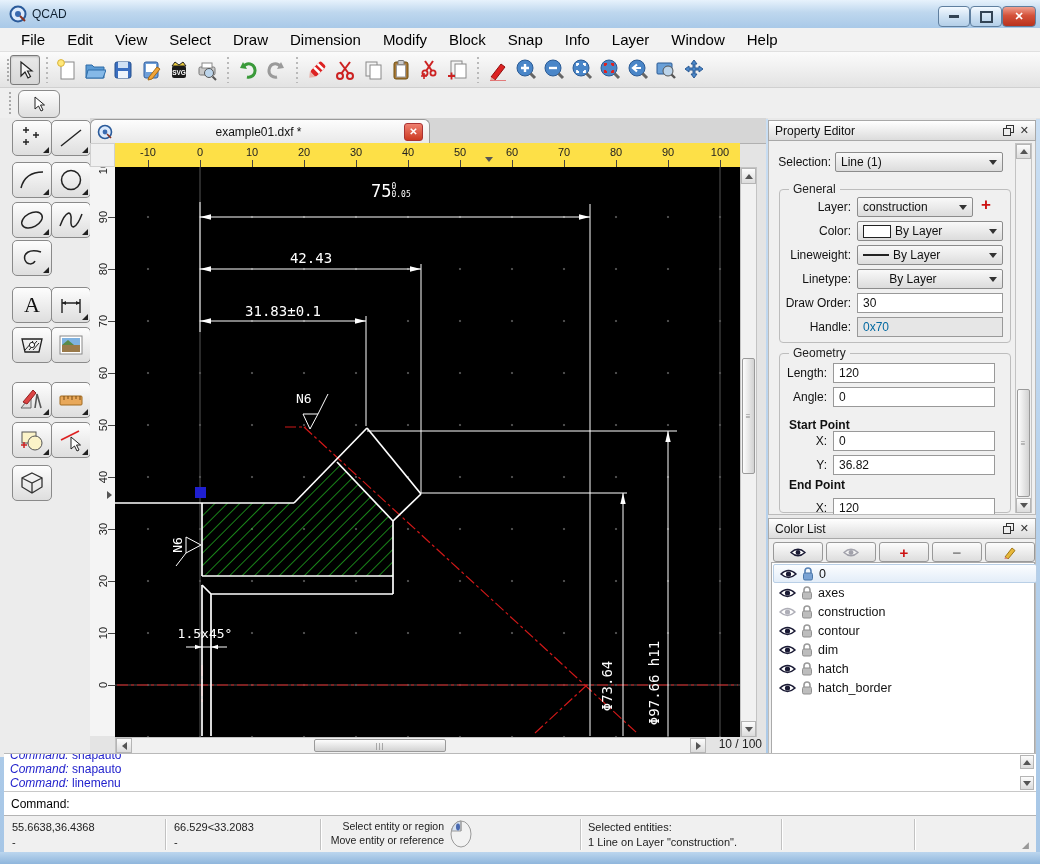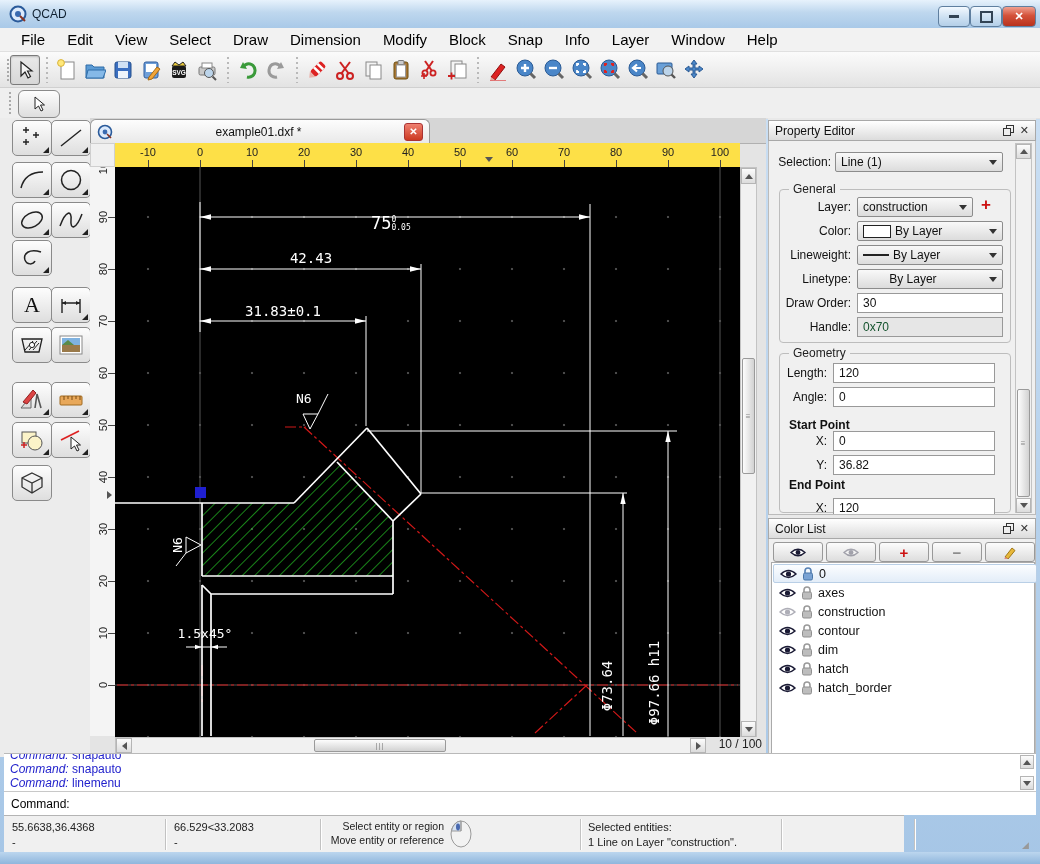--- a/index.html
+++ b/index.html
@@ -69,42 +69,42 @@
   .panel-title{position:absolute;height:21px;background:linear-gradient(#ffffff,#dcdcdc);border:1px solid #a8a8a8;
      box-sizing:border-box;display:flex;align-items:center;padding:0 6px;font-size:12px;}
   .pt-btn{margin-left:6px;color:#333;font-size:11px;display:flex;align-items:center;}
   .panel-body{position:absolute;background:#f0f0f0;border:1px solid #bbb;border-top:none;box-sizing:border-box;}
   .pe-label{position:absolute;font-size:12px;color:#111;text-align:right;}
   .combo{position:absolute;height:20px;border:1px solid #8c8c8c;border-radius:2px;
      background:linear-gradient(#f9f9f9,#dcdcdc);display:flex;align-items:center;padding:0 5px;box-sizing:border-box;font-size:12px;}
   .combo .carrow{margin-left:auto;width:0;height:0;border-left:4px solid transparent;border-right:4px solid transparent;border-top:5px solid #333;}
   .field{position:absolute;height:20px;border:1px solid #999;background:#fff;box-sizing:border-box;
      font-size:12px;display:flex;align-items:center;padding:0 5px;}
-  .field.ro{background:#e6e6e6;color:#14532d;}
+  .field.ro{background:#e6e6e6;color:#0369a1;}
   .groupbox{position:absolute;border:1px solid #bdbdbd;border-radius:4px;}
   .group-legend{position:absolute;font-size:12px;color:#222;background:#f0f0f0;padding:0 4px;}
   .bold{font-weight:bold;}
   .swatch{width:26px;height:11px;border:1px solid #222;background:#fff;margin-right:4px;}
   .lwline{width:26px;height:2px;background:#222;margin-right:4px;}
   .plusbtn{position:absolute;color:#cc1111;font-size:17px;font-weight:bold;}
   
   .ll-btn{position:absolute;height:18px;border:1px solid #999;border-radius:3px;
      background:linear-gradient(#fcfcfc,#ddd);display:flex;align-items:center;justify-content:center;}
   #layer-rows{position:absolute;background:#fff;border:1px solid #aaa;box-sizing:border-box;}
   .layer-row{position:absolute;left:1px;width:264px;height:19px;display:flex;align-items:center;padding-left:6px;box-sizing:border-box;font-size:12.5px;}
   .layer-row.sel{background:linear-gradient(#fbfdff,#e3edf8);border:1px solid #b9cfe6;border-radius:2px;}
   .licon{margin-right:5px;display:flex;}
   .dim-eye{opacity:.35;}
   
   #history{left:4px;top:753px;width:1032px;height:38px;background:#fff;border-top:1px solid #b9b9b9;overflow:hidden;}
   .cmdline{position:absolute;left:6px;font-size:12px;color:#2222cc;white-space:nowrap;}
   .cmdline .pfx{font-style:italic;}
   #prompt{left:4px;top:791px;width:1032px;height:24px;background:#fff;border-top:1px solid #c8c8c8;
      display:flex;align-items:center;padding-left:7px;box-sizing:border-box;font-size:12px;color:#000;}
-  #statusbar{left:4px;top:815px;width:900px;height:37px;background:#f0f0f0;border-top:1px solid #b4b4b4;font-size:11px;color:#222;}
+  #statusbar{left:4px;top:815px;width:1032px;height:37px;background:#f0f0f0;border-top:1px solid #b4b4b4;font-size:11px;color:#222;}
   .st-sep{position:absolute;top:3px;width:1px;height:31px;background:#c2c2c2;box-shadow:1px 0 0 #fff;}
   #bottomframe{left:0;top:852px;width:1040px;height:12px;background:linear-gradient(#bcd6ee,#8fb6dc);}
   svg{display:block;}
 </style>
 </head>
 <body>
 
 <div class="abs" id="titlebar">
   <svg class="abs" style="left:9px;top:5px" width="18" height="18">
     <circle cx="9" cy="9" r="7.5" fill="#dceafc" stroke="#2a5a9a" stroke-width="2"></circle>
@@ -557,21 +557,21 @@
     <g stroke="#fff" stroke-width="1" fill="none">
       <polygon points="188,247 203,247 195,262"></polygon>
       <line x1="203" y1="247" x2="213" y2="227"></line>
       <polygon points="71,370 71,386 86,378"></polygon>
       <line x1="71" y1="386" x2="61" y2="399"></line>
     </g>
 
     <rect x="80" y="320" width="11" height="11" fill="#1f1fd0"></rect>
   </svg>
 
-  <div class="dimtext" style="left:256px;top:46px;display:flex;align-items:center">
+  <div class="dimtext" style="left:256px;top:14px;display:flex;align-items:flex-start">
     <span style="font-size:17px">75</span>
     <span style="display:flex;flex-direction:column;font-size:8px;line-height:8px;margin-top:2px">
       <span>0</span>
       <span>0.05</span>
     </span>
   </div>
   <div class="dimtext" style="left:150px;top:83px;width:92px;text-align:center">42.43</div>
   <div class="dimtext" style="left:112px;top:136px;width:112px;text-align:center">31.83±0.1</div>
   <div class="dimtext" style="left:58px;top:459px;width:64px;text-align:center;font-size:13px">1.5x45°</div>
   <div class="dimtext rot" style="left:492px;top:519px">Φ73.64</div>

